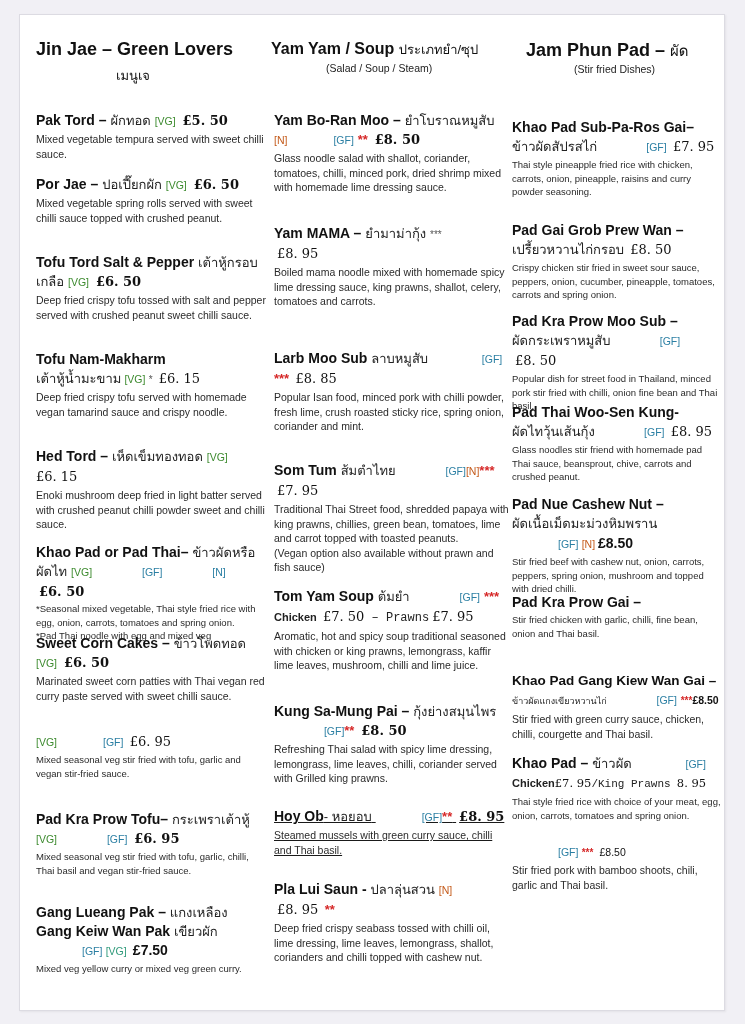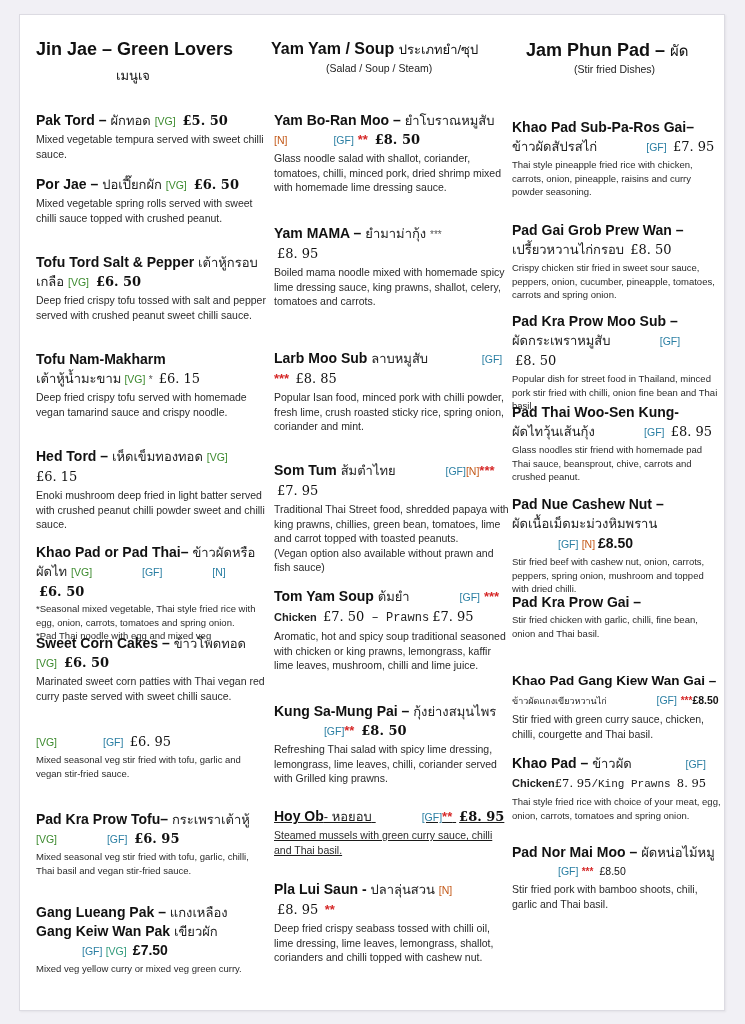--- a/index.html
+++ b/index.html
@@ -206,18 +206,17 @@
       <div class="desc">Stir fried with green curry sauce, chicken, chilli, courgette and Thai basil.</div>
     </div>
 
     <div class="item" style="top:739px;">
       <div class="name"><span>Khao Pad –</span> <span class="thai">ข้าวผัด</span> &nbsp;<span class="tag tag-gf">[GF]</span></div>
       <div class="line2"><span class="sub-bold">Chicken</span><span class="price" style="margin-left:0;font-size:11.5px">£7. 95</span><span class="mono" style="font-size:11px">/</span><span class="mono" style="font-size:11px">King Prawns</span> <span class="price" style="font-size:11.5px">8. 95</span></div>
       <div class="desc small">Thai style fried rice with choice of your meat, egg, onion, carrots, tomatoes and spring onion.</div>
     </div>
 
     <div class="item" style="top:828px;">
-      <div class="name"><span>Pad Nor Mai Moo –</span> <span class="thai">ผัดหน่อไม้หมู</span></div>
       <div class="line2"><span class="tag tag-gf">[GF]</span> <span class="spice" style="font-size:10px">***</span> <span class="price small">£8.50</span></div>
       <div class="desc">Stir fried pork with bamboo shoots, chili, garlic and Thai basil.</div>
     </div>
   </div>
 </div>
 
 </body></html>

